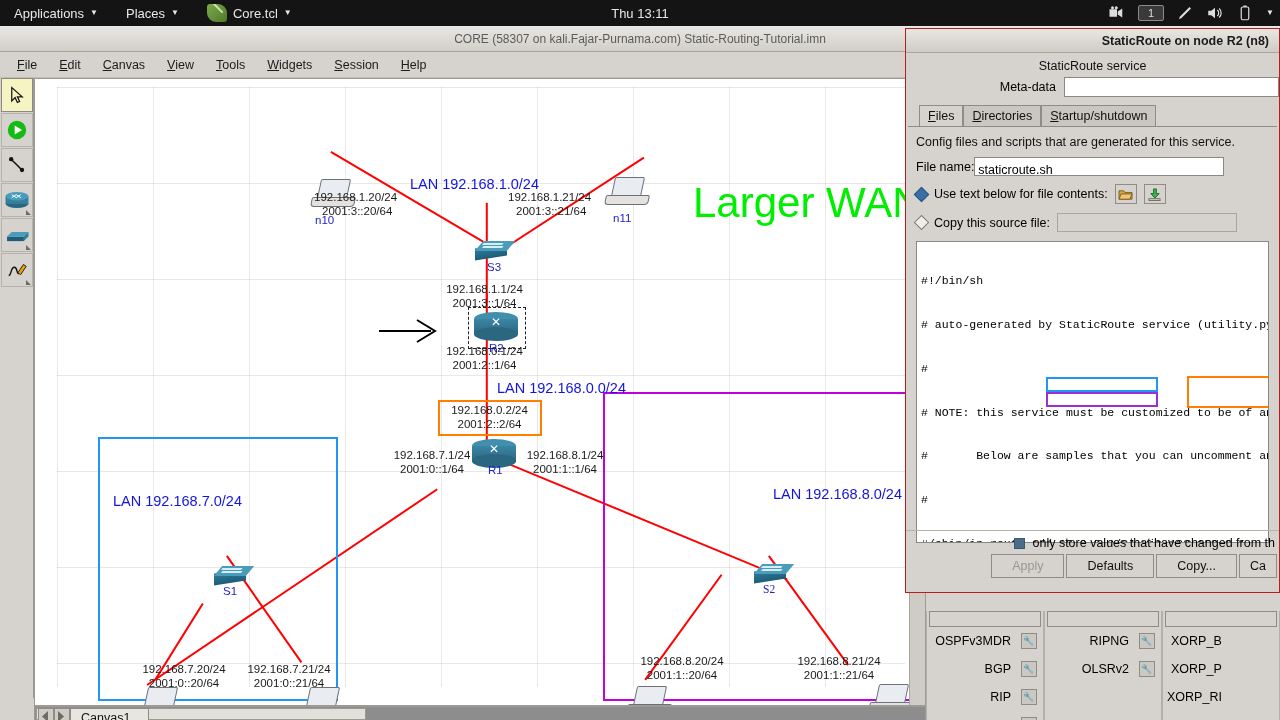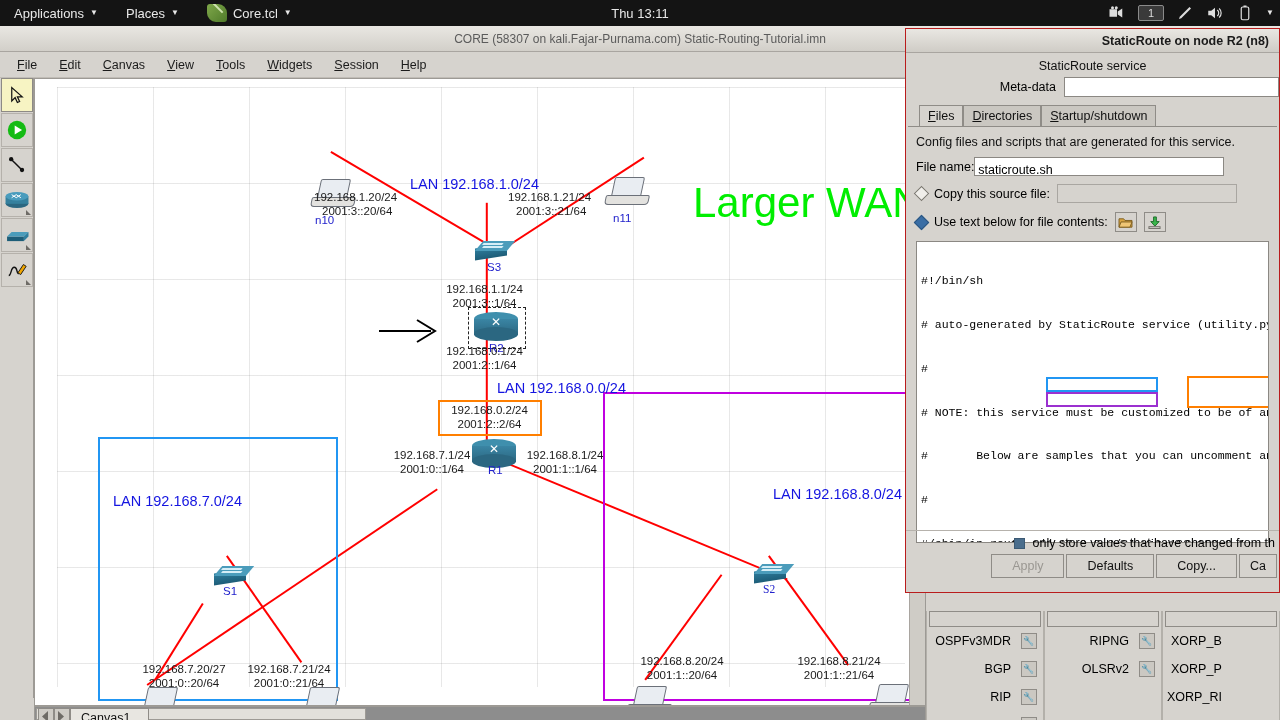--- a/index.html
+++ b/index.html
@@ -376,21 +376,21 @@
         <div class="base"></div>
       </div>
 
       <div class="iplabel" style="left:257px;top:103px;"><span>192.168.1.20/24</span><br><span style="margin-left:8px;display:inline-block;">2001:3::20/64</span></div>
       <div class="iplabel" style="left:451px;top:103px;"><span>192.168.1.21/24</span><br><span style="margin-left:8px;display:inline-block;">2001:3::21/64</span></div>
       <div class="iplabel" style="left:375px;top:195px;text-align:center;width:105px;"><span>192.168.1.1/24</span><br><span>2001:3::1/64</span></div>
       <div class="iplabel" style="left:375px;top:257px;text-align:center;width:105px;"><span>192.168.0.1/24</span><br><span>2001:2::1/64</span></div>
       <div class="iplabel" style="left:380px;top:316px;text-align:center;width:105px;"><span>192.168.0.2/24</span><br><span>2001:2::2/64</span></div>
       <div class="iplabel" style="left:320px;top:361px;text-align:center;width:110px;"><span>192.168.7.1/24</span><br><span>2001:0::1/64</span></div>
       <div class="iplabel" style="left:453px;top:361px;text-align:center;width:110px;"><span>192.168.8.1/24</span><br><span>2001:1::1/64</span></div>
-      <div class="iplabel" style="left:72px;top:575px;text-align:center;width:110px;"><span>192.168.7.20/27</span><br><span>2001:0::20/64</span></div>
+      <div class="iplabel" style="left:72px;top:575px;text-align:center;width:110px;"><span>192.168.7.20/24</span><br><span>2001:0::20/64</span></div>
       <div class="iplabel" style="left:177px;top:575px;text-align:center;width:110px;"><span>192.168.7.21/24</span><br><span>2001:0::21/64</span></div>
       <div class="iplabel" style="left:570px;top:567px;text-align:center;width:110px;"><span>192.168.8.20/24</span><br><span>2001:1::20/64</span></div>
       <div class="iplabel" style="left:727px;top:567px;text-align:center;width:110px;"><span>192.168.8.21/24</span><br><span>2001:1::21/64</span></div>
 
       <div class="hl-orange" style="left:381px;top:313px;width:104px;height:36px;"></div>
 
       <svg style="position:absolute;left:322px;top:230px;" width="60" height="28">
         <line x1="0" y1="14" x2="52" y2="14" stroke="#000" stroke-width="2"></line>
         <path d="M38 3 L56 14 L38 25" fill="none" stroke="#000" stroke-width="2"></path>
       </svg>
@@ -483,45 +483,45 @@
     <div class="dtab"><u>D</u>irectories</div>
     <div class="dtab"><u>S</u>tartup/shutdown</div>
   </div>
 
   <div id="tabpanel">
     <div class="desc">Config files and scripts that are generated for this service.</div>
 
     <div class="fname-row">
       <span>File name:</span>
       <span class="fval">staticroute.sh</span>
-    </div>
-
-    <div class="radio-row">
-      <span class="diamond off"></span>
-      <span>Copy this source file:</span>
-      <span class="dimmed-input"></span>
     </div>
 
     <div class="radio-row">
       <span class="diamond on"></span>
       <span>Use text below for file contents:</span>
       <span class="iconbtn">
         <svg width="15" height="13" viewBox="0 0 16 14">
           <path d="M1 3h5l1.4 1.8H15V12H1z" fill="#d9a441" stroke="#7a5c1e"></path>
           <path d="M1 12l2.2-5.6H15L12.8 12z" fill="#f0c675" stroke="#7a5c1e"></path>
         </svg>
       </span>
       <span class="iconbtn">
         <svg width="15" height="13" viewBox="0 0 16 14">
           <path d="M7 1h3v5h3l-4.5 5L4 6h3z" fill="#39b54a" stroke="#1d6b29"></path>
           <rect x="2" y="11.5" width="12" height="2" fill="#cfcdc8" stroke="#6f6c67"></rect>
         </svg>
       </span>
     </div>
 
+    <div class="radio-row">
+      <span class="diamond off"></span>
+      <span>Copy this source file:</span>
+      <span class="dimmed-input"></span>
+    </div>
+
     <div id="editor">
       <div>#!/bin/sh</div>
       <div># auto-generated by StaticRoute service (utility.py)</div>
       <div>#</div>
       <div># NOTE: this service must be customized to be of any use</div>
       <div>#       Below are samples that you can uncomment and edi</div>
       <div>#</div>
       <div>#/sbin/ip route add 10.9.8.0/24 via 192.168.0.1</div>
       
       

